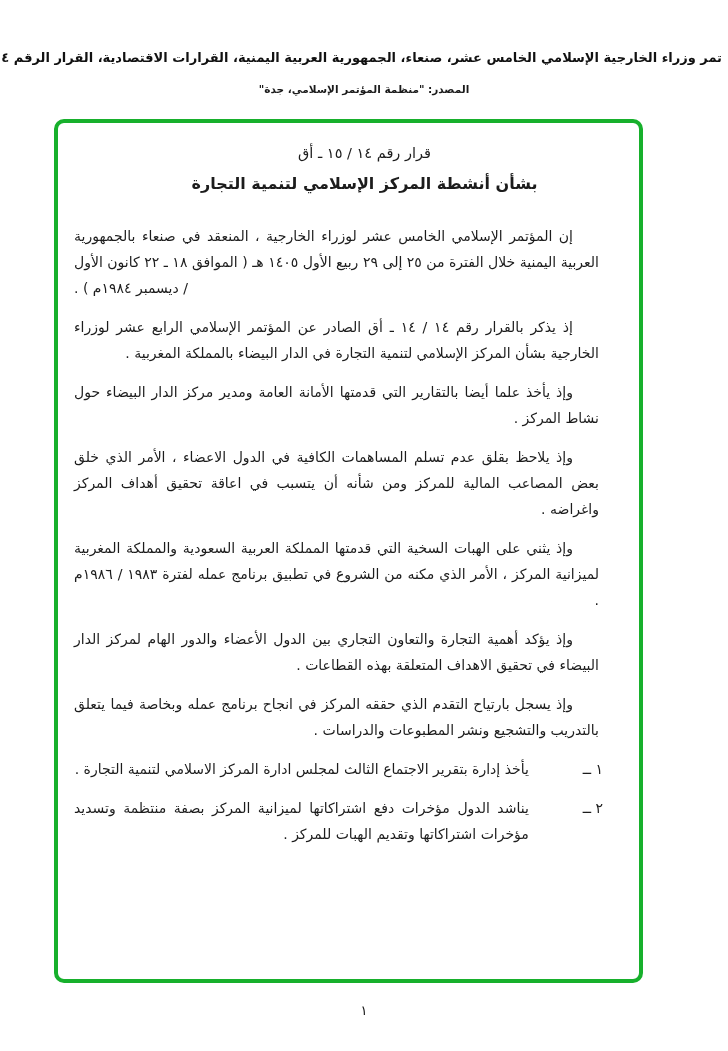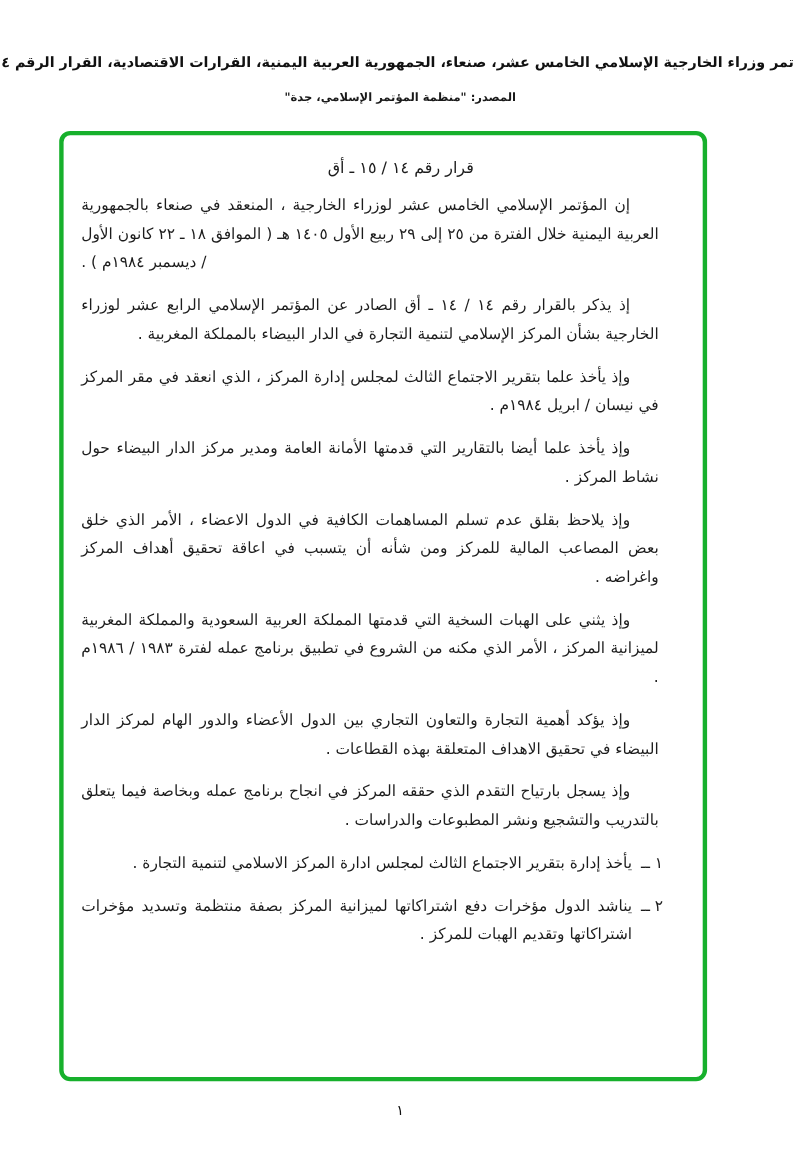--- a/index.html
+++ b/index.html
@@ -44,42 +44,42 @@
     text-align:justify;
     text-indent:26px;
   }
   .para.last-left { text-align-last:left; }
   .item {
     display:flex; gap:8px;
     margin:0 0 13px 0;
     padding-right:12px;
     font-size:14px; line-height:26px;
   }
-  .item-number { white-space:nowrap; }
+  .item-number { white-space:nowrap;margin-left:46px; }
   .item-text { flex:1; text-align:justify; }
   .page-number {
     position:absolute; left:0; top:1003px; width:728px;
     text-align:center; font-size:13px; color:#111;
   }
 </style>
 </head>
 <body>
 
 <div class="top-header">تمر وزراء الخارجية الإسلامي الخامس عشر، صنعاء، الجمهورية العربية اليمنية، القرارات الاقتصادية، القرار الرقم ١٥/١٤-أق</div>
 
 <div class="top-source">المصدر:  "منظمة المؤتمر الإسلامي، جدة"</div>
 
 <div class="frame">
 
   <div class="title-number">قرار رقم ١٤ / ١٥ ـ أق</div>
 
+  <div class="title-subject">بشأن أنشطة المركز الإسلامي لتنمية التجارة</div>
 
   <p class="para last-left">إن المؤتمر الإسلامي الخامس عشر لوزراء الخارجية ، المنعقد في صنعاء بالجمهورية العربية اليمنية خلال الفترة من ٢٥ إلى ٢٩ ربيع الأول ١٤٠٥ هـ ( الموافق ١٨ ـ ٢٢ كانون الأول / ديسمبر ١٩٨٤م ) .</p>
   <p class="para">إذ يذكر بالقرار رقم ١٤ / ١٤ ـ أق الصادر عن المؤتمر الإسلامي الرابع عشر لوزراء الخارجية بشأن المركز الإسلامي لتنمية التجارة في الدار البيضاء بالمملكة المغربية .</p>
-  <p class="para">وإذ يأخذ علما بتقرير الاجتماع الثالث لمجلس إدارة المركز ، الذي انعقد في مقر المركز في نيسان / ابريل ١٩٨٤م .</p>
   <p class="para">وإذ يأخذ علما أيضا بالتقارير التي قدمتها الأمانة العامة ومدير مركز الدار البيضاء حول نشاط المركز .</p>
   <p class="para">وإذ يلاحظ بقلق عدم تسلم المساهمات الكافية في الدول الاعضاء ، الأمر الذي خلق بعض المصاعب المالية للمركز ومن شأنه أن يتسبب في اعاقة تحقيق أهداف المركز واغراضه .</p>
   <p class="para">وإذ يثني على الهبات السخية التي قدمتها المملكة العربية السعودية والمملكة المغربية لميزانية المركز ، الأمر الذي مكنه من الشروع في تطبيق برنامج عمله لفترة ١٩٨٣ / ١٩٨٦م .</p>
   <p class="para">وإذ يؤكد أهمية التجارة والتعاون التجاري بين الدول الأعضاء والدور الهام لمركز الدار البيضاء في تحقيق الاهداف المتعلقة بهذه القطاعات .</p>
   <p class="para">وإذ يسجل بارتياح التقدم الذي حققه المركز في انجاح برنامج عمله وبخاصة فيما يتعلق بالتدريب والتشجيع ونشر المطبوعات والدراسات .</p>
 
   <div class="item">
     <span class="item-number">١ ــ</span>
     <span class="item-text">يأخذ إدارة بتقرير الاجتماع الثالث لمجلس ادارة المركز الاسلامي لتنمية التجارة .</span>
   </div>

